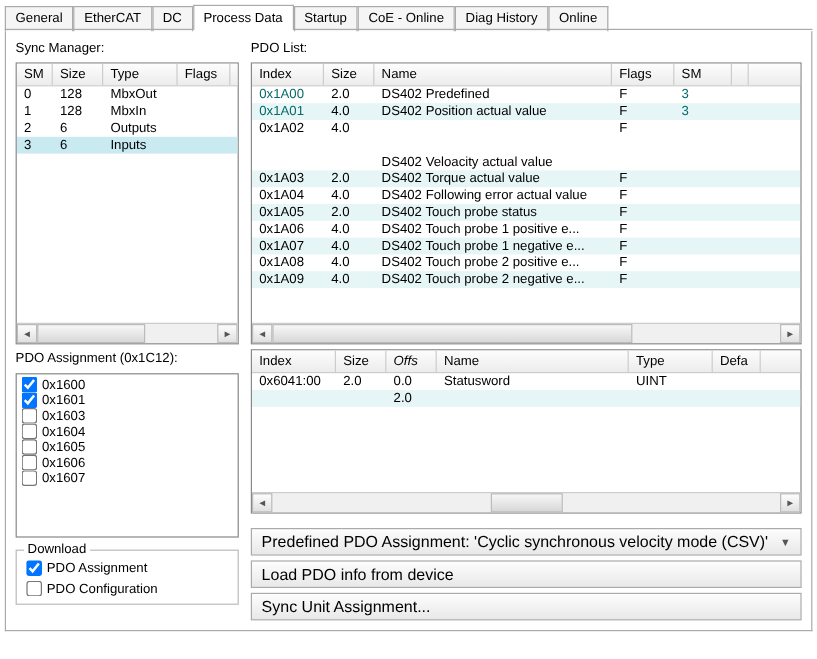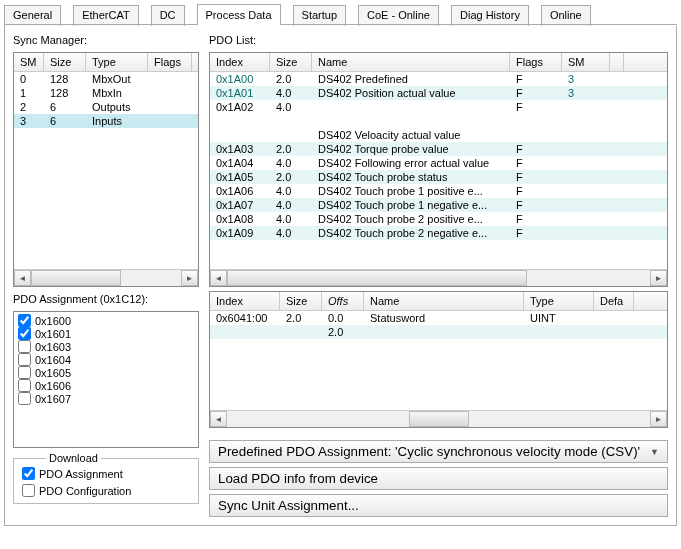--- a/index.html
+++ b/index.html
@@ -13,21 +13,21 @@
   }
   .tabbar {
     display: flex;
     padding: 4px 4px 0 4px;
     position: relative;
   }
   .tab {
     border: 1px solid #aaa;
     border-bottom: none;
     padding: 3px 8px;
-    margin-right: 12px;
+    margin-right: 0px;
     background: #f5f5f5;
     position: relative;
     top: 1px;
     cursor: pointer;
   }
   .tab.active {
     background: #fff;
     top: 0;
     padding-top: 4px;
     padding-bottom: 4px;
@@ -111,21 +111,20 @@
     border: 1px solid #bbb;
     padding: 8px 8px 6px 8px;
     position: relative;
     margin-top: 6px;
   }
   .groupbox .legend {
     position: absolute;
     top: -7px; left: 6px;
     background: #fff;
     padding: 0 3px;
-    margin-left: 26px;
   }
   .btn {
     background: linear-gradient(#fdfdfd,#e8e8e8);
     border: 1px solid #aaa;
     padding: 3px 8px;
     text-align: left;
     cursor: pointer;
     width: 100%;
   }
   .btn.dd { display:flex; justify-content:space-between; align-items:center; }
@@ -271,21 +270,21 @@
           <div class="grow">
             <div class="gc" style="width: 60px;">0x1A02</div>
             <div class="gc" style="width: 42px;">4.0</div>
             <div class="gc" style="width: 198px; margin-top: 28px;">DS402 Veloacity actual value</div>
             <div class="gc" style="width: 52px;">F</div>
             <div class="gc" style="width: 48px;"></div>
           </div>
           <div class="grow stripe">
             <div class="gc" style="width: 60px;">0x1A03</div>
             <div class="gc" style="width: 42px;">2.0</div>
-            <div class="gc" style="width: 198px;">DS402 Torque probe value</div>
+            <div class="gc" style="width: 198px;">DS402 Torque actual value</div>
             <div class="gc" style="width: 52px;">F</div>
             <div class="gc" style="width: 48px;"></div>
           </div>
           <div class="grow">
             <div class="gc" style="width: 60px;">0x1A04</div>
             <div class="gc" style="width: 42px;">4.0</div>
             <div class="gc" style="width: 198px;">DS402 Following error actual value</div>
             <div class="gc" style="width: 52px;">F</div>
             <div class="gc" style="width: 48px;"></div>
           </div>

